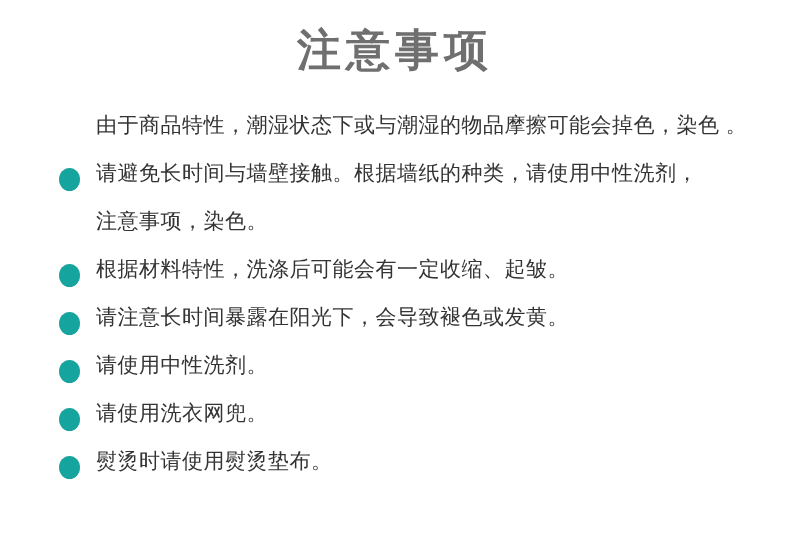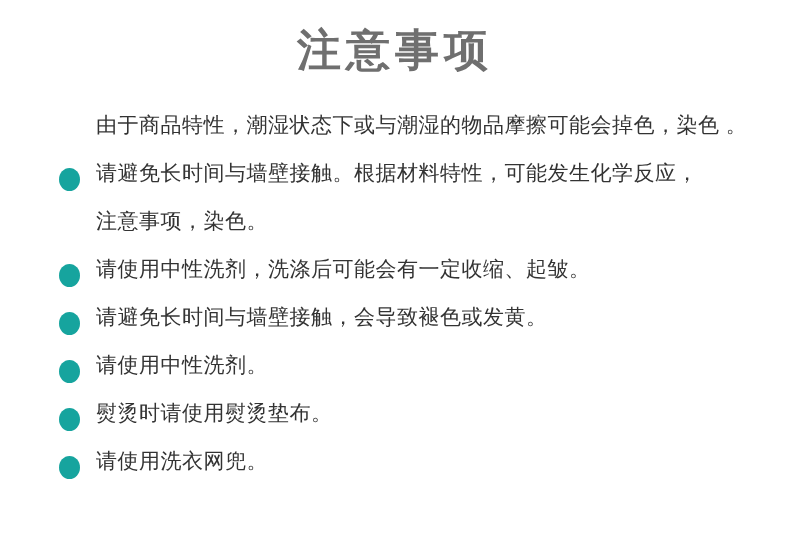--- a/index.html
+++ b/index.html
@@ -67,48 +67,48 @@
 <body>
 
 <div class="page">
   <h1 class="title">注意事项</h1>
 
   <ul class="notice-list" id="notice-list">
       <li class="notice-item">
     <span class="bullet"></span>
     <div class="item-lines">
           <div class="line">由于商品特性，潮湿状态下或与潮湿的物品摩擦可能会掉色，染色 。</div>
-          <div class="line">请避免长时间与墙壁接触。根据材料特性，可能发生化学反应，</div>
+          <div class="line">请避免长时间与墙壁接触。根据墙纸的种类，请使用中性洗剂，</div>
           <div class="line">注意事项，染色。</div>
         </div>
   </li>
       <li class="notice-item">
     <span class="bullet"></span>
     <div class="item-lines">
-          <div class="line">请使用中性洗剂，洗涤后可能会有一定收缩、起皱。</div>
+          <div class="line">根据材料特性，洗涤后可能会有一定收缩、起皱。</div>
         </div>
   </li>
       <li class="notice-item">
     <span class="bullet"></span>
     <div class="item-lines">
-          <div class="line">请避免长时间与墙壁接触，会导致褪色或发黄。</div>
+          <div class="line">请注意长时间暴露在阳光下，会导致褪色或发黄。</div>
         </div>
   </li>
       <li class="notice-item">
     <span class="bullet"></span>
     <div class="item-lines">
           <div class="line">请使用中性洗剂。</div>
         </div>
   </li>
       <li class="notice-item">
     <span class="bullet"></span>
     <div class="item-lines">
-          <div class="line">熨烫时请使用熨烫垫布。</div>
+          <div class="line">请使用洗衣网兜。</div>
         </div>
   </li>
       <li class="notice-item">
     <span class="bullet"></span>
     <div class="item-lines">
-          <div class="line">请使用洗衣网兜。</div>
+          <div class="line">熨烫时请使用熨烫垫布。</div>
         </div>
   </li>
     </ul>
 </div>
 
 </body></html>

